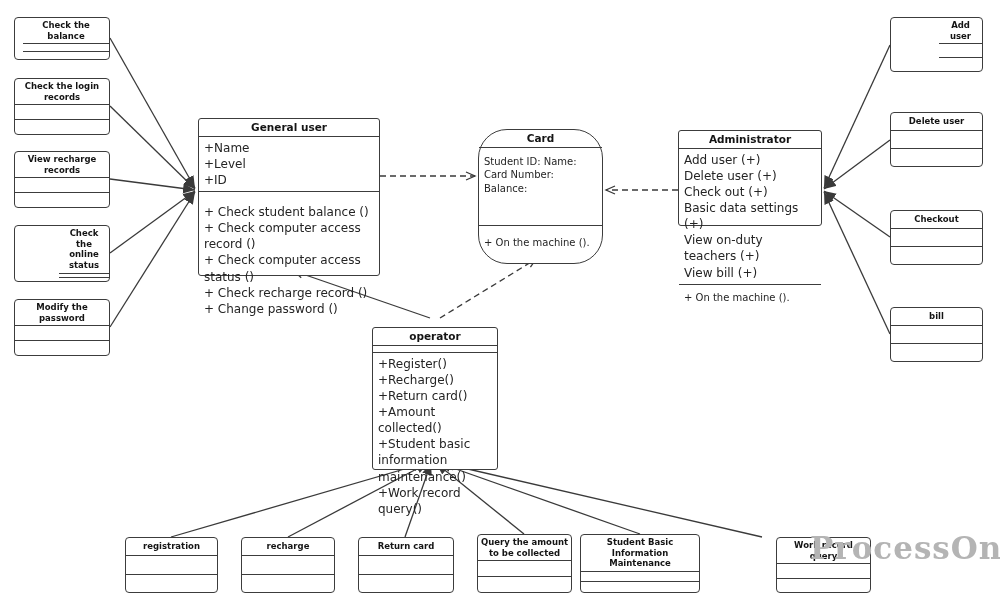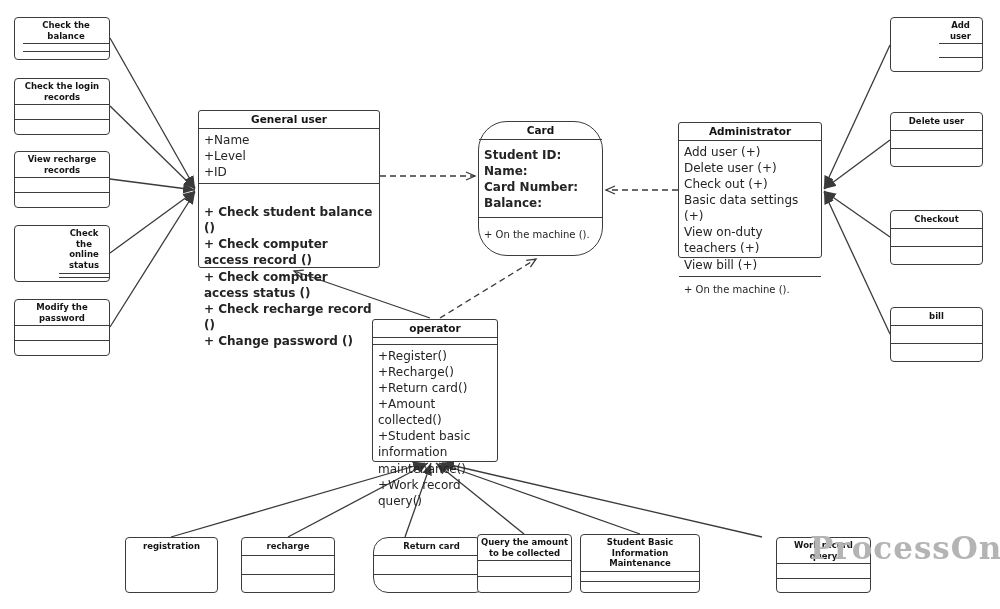--- a/index.html
+++ b/index.html
@@ -15,32 +15,32 @@
   }
   .node .t{
     flex:0 0 auto;display:flex;align-items:center;justify-content:center;
     font-weight:bold;font-size:8.5px;line-height:1.25;text-align:center;
     color:#141414;padding:2px 2px;min-height:13px;
   }
   .node .r{flex:1 1 auto;border-top:1.3px solid #3c3c3c;}
   
   .cls{
     position:absolute;border:1.5px solid #3c3c3c;border-radius:3px;background:#fff;
-    box-sizing:border-box;display:flex;flex-direction:column;
+    box-sizing:border-box;display:flex;flex-direction:column;margin-top:8px;
   }
   .cls .ct{
     flex:0 0 auto;font-weight:bold;text-align:center;color:#141414;
     font-size:10.5px;padding:2px 2px 3px 2px;
   }
   .cls .sec{
     border-top:1.3px solid #3c3c3c;color:#242424;font-size:12px;
     line-height:1.34;padding:3px 5px;box-sizing:border-box;
   }
   .cls .grow{flex:1 1 auto;}
-  .cls .padtop{padding-top:20px;font-weight:bold;}
+  .cls .padtop{padding-top:12px;}
   .cls .padtop-sm{padding-top:7px;}
   .gu-methods{font-size:10px;}
   .op-methods{font-size:10px;}
   .watermark{
     position:absolute;left:810px;top:530px;
     font-family:"DejaVu Serif","Liberation Serif",serif;font-weight:bold;
     font-size:31px;color:#b4b4b4;letter-spacing:1px;
   }
 </style>
 </head>
@@ -124,31 +124,31 @@
       <div>+ Check student balance ()</div>
       <div>+ Check computer access record ()</div>
       <div>+ Check computer access status ()</div>
       <div>+ Check recharge record ()</div>
       <div>+ Change password ()</div>
     </div>
   </div>
 
   <div class="cls" style="left:478px;top:121px;width:125px;height:135px;border-radius:29px;">
     <div class="ct">Card</div>
-    <div class="sec grow padtop-sm" style="font-size:12px;font-weight:bold;">
+    <div class="sec grow padtop-sm" style="font-size:10px;">
       <div>Student ID: Name:</div>
       <div>Card Number:</div>
       <div>Balance:</div>
     </div>
     <div class="sec" style="height:38px;padding-top:10px;font-size:10px;">
       <div>+ On the machine ().</div>
     </div>
   </div>
 
-  <div class="cls" style="left:678px;top:122px;width:144px;height:136px;">
+  <div class="cls" style="left:678px;top:122px;width:144px;height:96px;">
     <div class="ct">Administrator</div>
     <div class="sec grow">
       <div>Add user (+)</div>
       <div>Delete user (+)</div>
       <div>Check out (+)</div>
       <div>Basic data settings (+)</div>
       <div>View on-duty teachers (+)</div>
       <div>View bill (+)</div>
     </div>
     <div class="sec" style="height:28px;padding-top:6px;font-size:10px;">
@@ -183,31 +183,31 @@
     <div class="t">Checkout</div>
     <div class="r"></div>
     <div class="r"></div>
   </div>
   <div class="node" style="left:890px;top:307px;width:93px;height:55px;">
     <div class="t">bill</div>
     <div class="r"></div>
     <div class="r"></div>
   </div>
 
-  <div class="node" style="left:125px;top:537px;width:93px;height:56px;align-items:center;">
+  <div class="node" style="left:125px;top:537px;width:93px;height:56px;">
     <div class="t">registration</div>
     <div class="r"></div>
     <div class="r"></div>
   </div>
   <div class="node" style="left:241px;top:537px;width:94px;height:56px;">
     <div class="t">recharge</div>
     <div class="r"></div>
     <div class="r"></div>
   </div>
-  <div class="node" style="left:373px;top:537px;width:117px;height:56px;border-radius:15px;">
+  <div class="node" style="left:358px;top:537px;width:96px;height:56px;">
     <div class="t">Return card</div>
     <div class="r"></div>
     <div class="r"></div>
   </div>
   <div class="node" style="left:477px;top:534px;width:95px;height:59px;">
     <div class="t">Query the amount to be collected</div>
     <div class="r"></div>
     <div class="r"></div>
   </div>
   <div class="node" style="left:580px;top:534px;width:120px;height:59px;">

